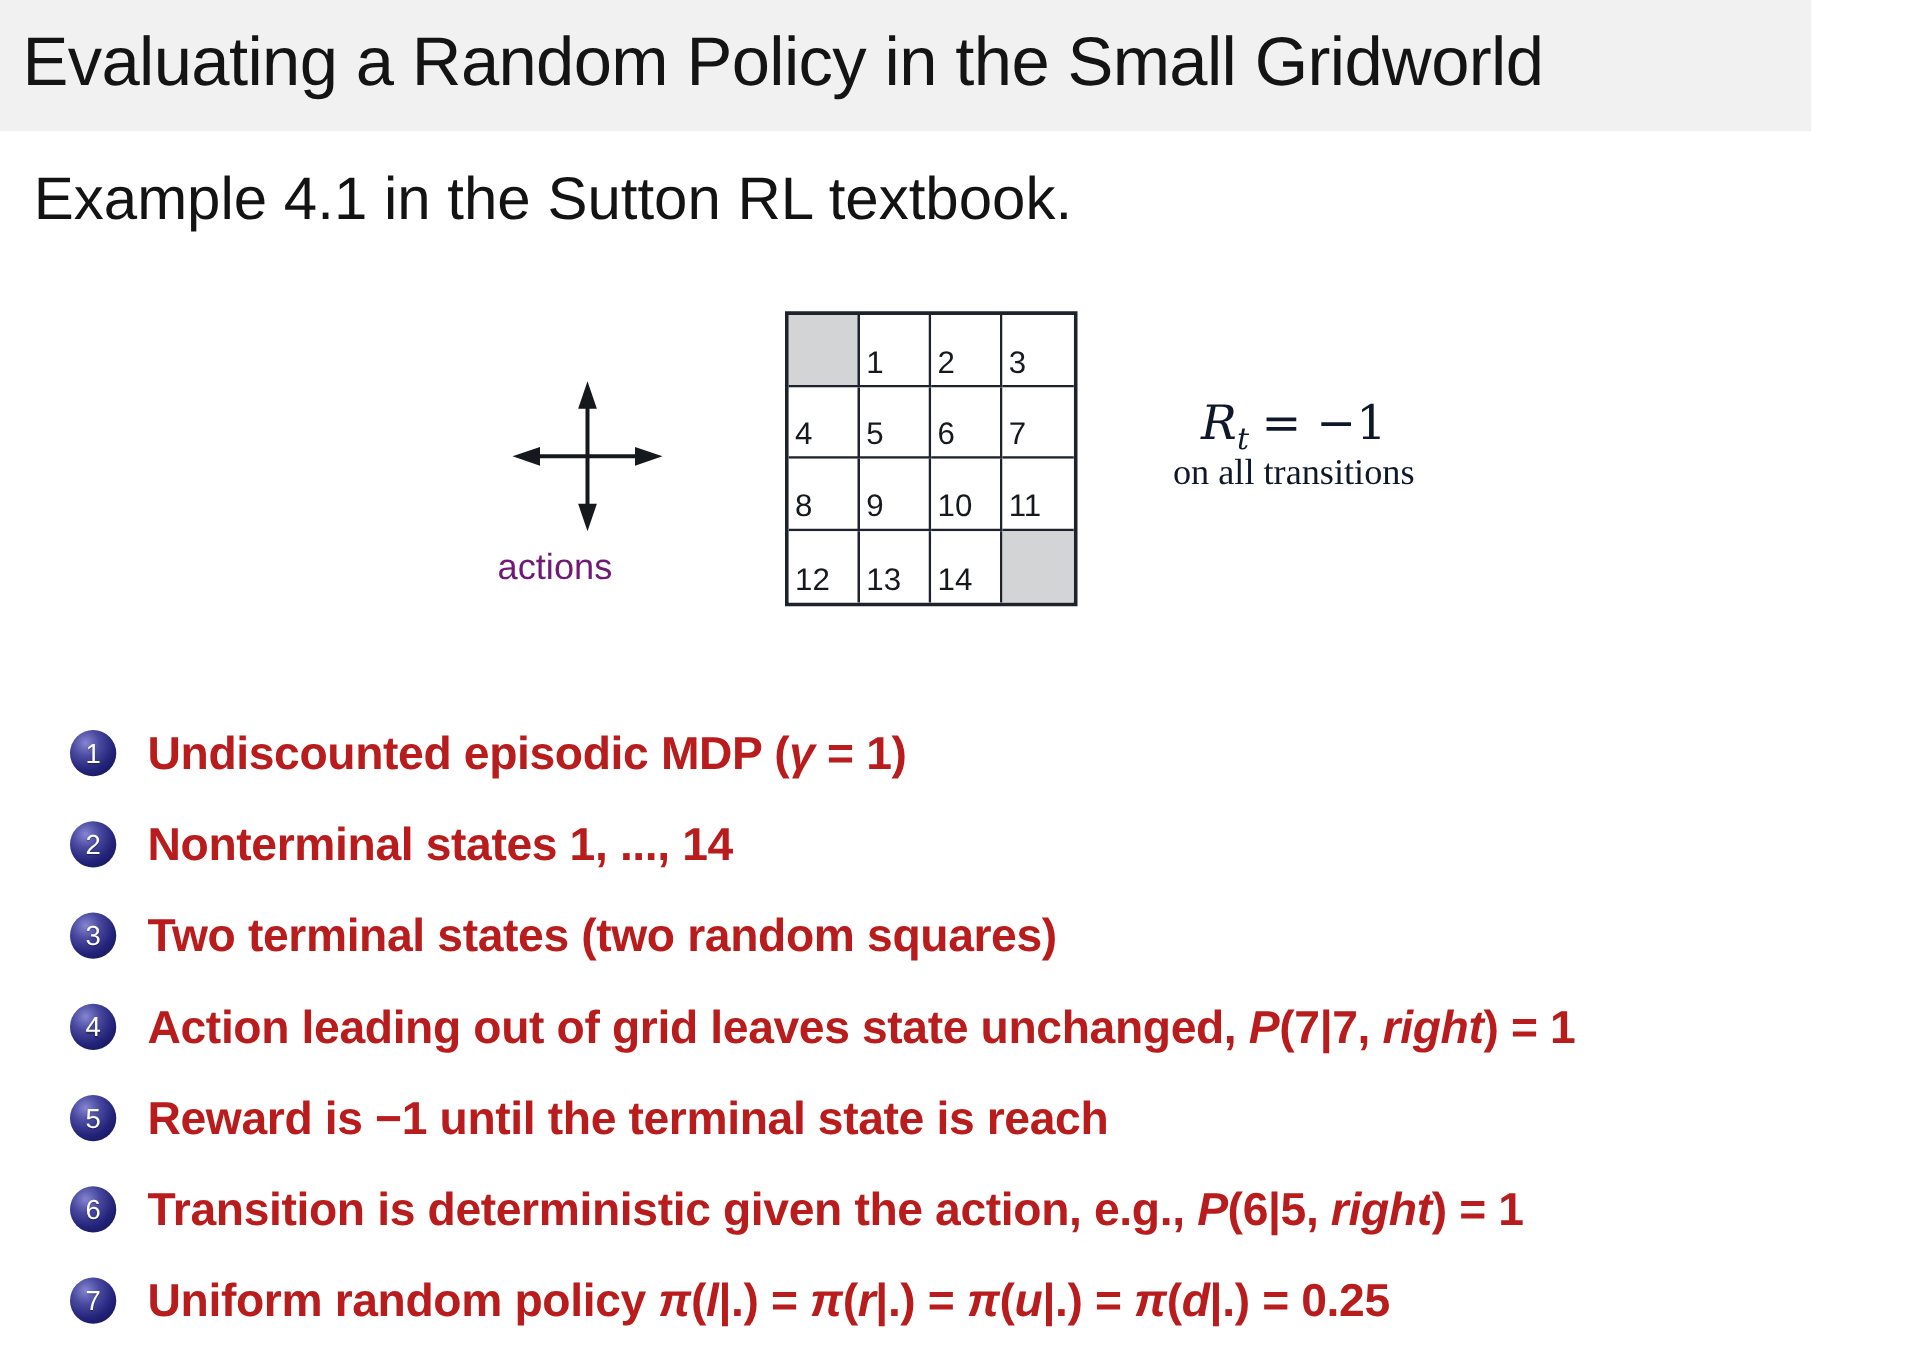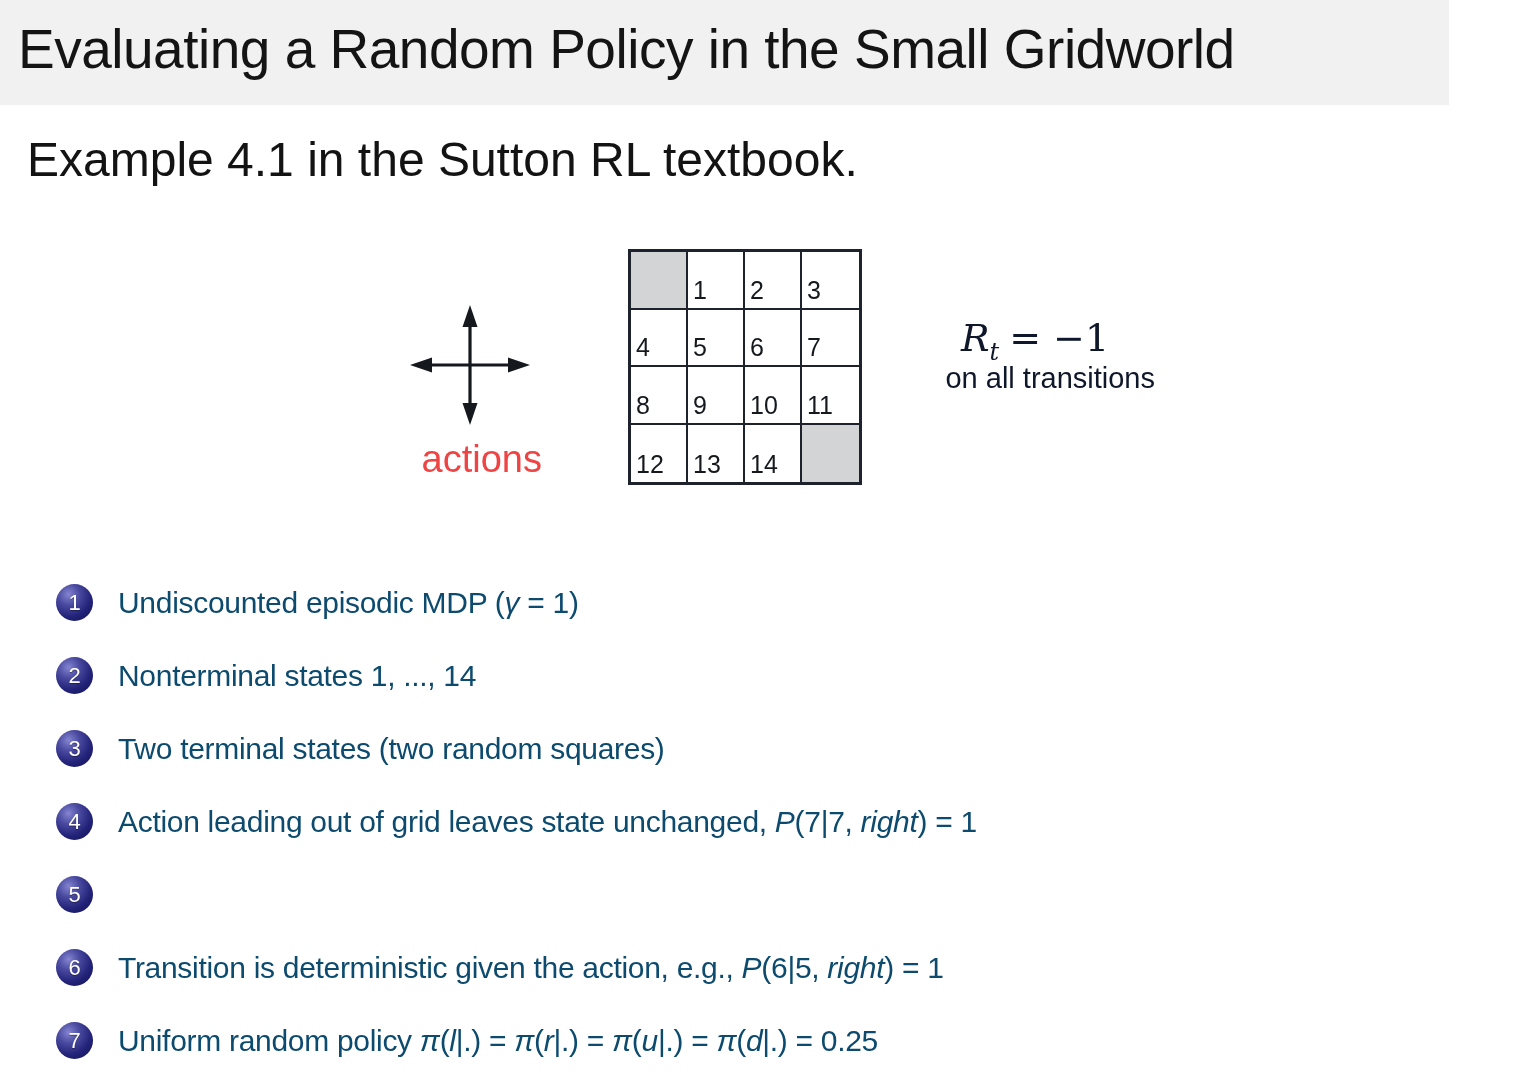--- a/index.html
+++ b/index.html
@@ -18,22 +18,22 @@
     letter-spacing:-0.5px;white-space:nowrap;
   }
   
   .subtitle{
     position:absolute;left:27px;top:132px;font-size:48px;color:#131313;
     white-space:nowrap;
   }
   
   .cross-wrap{position:absolute;left:408px;top:303px;width:124px;height:124px;}
   .actions-label{
-    position:absolute;left:398px;top:438px;width:144px;text-align:right;
-    font-size:38px;color:#ef4444;
+    position:absolute;left:398px;top:438px;width:144px;text-align:left;
+    font-size:29px;color:#701a75;
   }
   
   .grid{
     position:absolute;left:628px;top:249px;width:234px;height:236px;
     box-sizing:border-box;border:3px solid #1d222c;
     display:grid;grid-template-columns:repeat(4,1fr);grid-template-rows:repeat(4,1fr);
     background:#ffffff;
   }
   .cell{
     box-sizing:border-box;border-right:2px solid #1d222c;border-bottom:2px solid #1d222c;
@@ -47,33 +47,33 @@
   .reward{
     position:absolute;left:915px;top:318px;width:240px;text-align:center;
     color:#0f172a;
   }
   .reward-math{
     font-family:"DejaVu Serif","Liberation Serif",serif;font-size:38px;line-height:1.1;
   }
   .reward-math .mvar{font-style:italic;}
   .reward-math sub{font-style:italic;font-size:24px;line-height:0;}
   .reward-math .meq{margin-left:10px;}
-  .reward-note{font-size:29px;margin-top:2px;font-family:Liberation Sans, sans-serif;text-align:right;}
+  .reward-note{font-size:29px;margin-top:2px;font-family:Liberation Serif, serif;}
   
   .list{position:absolute;left:56px;top:566px;width:1462px;}
   .item{display:flex;align-items:center;height:73px;}
   .badge{
     flex:0 0 auto;width:37px;height:37px;border-radius:50%;
     background:radial-gradient(circle at 34% 28%, #8585d2 0%, #4a4aa0 30%, #23237а 60%, #10104a 100%);
     background-color:#22227a;
     background:radial-gradient(circle at 34% 28%, #8585d2 0%, #4a4aa0 30%, #23237a 62%, #10104a 100%);
     color:#ffffff;display:flex;align-items:center;justify-content:center;
     font-size:22px;margin-right:25px;text-shadow:0 1px 1px rgba(0,0,0,.4);
   }
-  .item-text{font-size:30px;color:#0c4a6e;white-space:nowrap;letter-spacing:-0.3px;}
+  .item-text{font-size:37px;color:#b91c1c;white-space:nowrap;letter-spacing:-0.3px;font-weight:bold;}
   .item-text .mi{font-style:italic;}
 </style>
 </head>
 <body>
 
 <div class="slide">
 
   <div class="titlebar">
     <div class="title">Evaluating a Random Policy in the Small Gridworld</div>
   </div>
@@ -160,20 +160,21 @@
       <div class="item">
         <span class="badge">3</span>
         <span class="item-text"><span>Two terminal states (two random squares)</span></span>
       </div>
       <div class="item">
         <span class="badge">4</span>
         <span class="item-text"><span>Action leading out of grid leaves state unchanged, </span><span class="mi">P</span><span>(7|7, </span><span class="mi">right</span><span>) = 1</span></span>
       </div>
       <div class="item">
         <span class="badge">5</span>
+        <span class="item-text"><span>Reward is −1 until the terminal state is reach</span></span>
       </div>
       <div class="item">
         <span class="badge">6</span>
         <span class="item-text"><span>Transition is deterministic given the action, e.g., </span><span class="mi">P</span><span>(6|5, </span><span class="mi">right</span><span>) = 1</span></span>
       </div>
       <div class="item">
         <span class="badge">7</span>
         <span class="item-text"><span>Uniform random policy </span><span class="mi">π</span><span>(</span><span class="mi">l</span><span>|.) = </span><span class="mi">π</span><span>(</span><span class="mi">r</span><span>|.) = </span><span class="mi">π</span><span>(</span><span class="mi">u</span><span>|.) = </span><span class="mi">π</span><span>(</span><span class="mi">d</span><span>|.) = 0.25</span></span>
       </div>
     </div>

